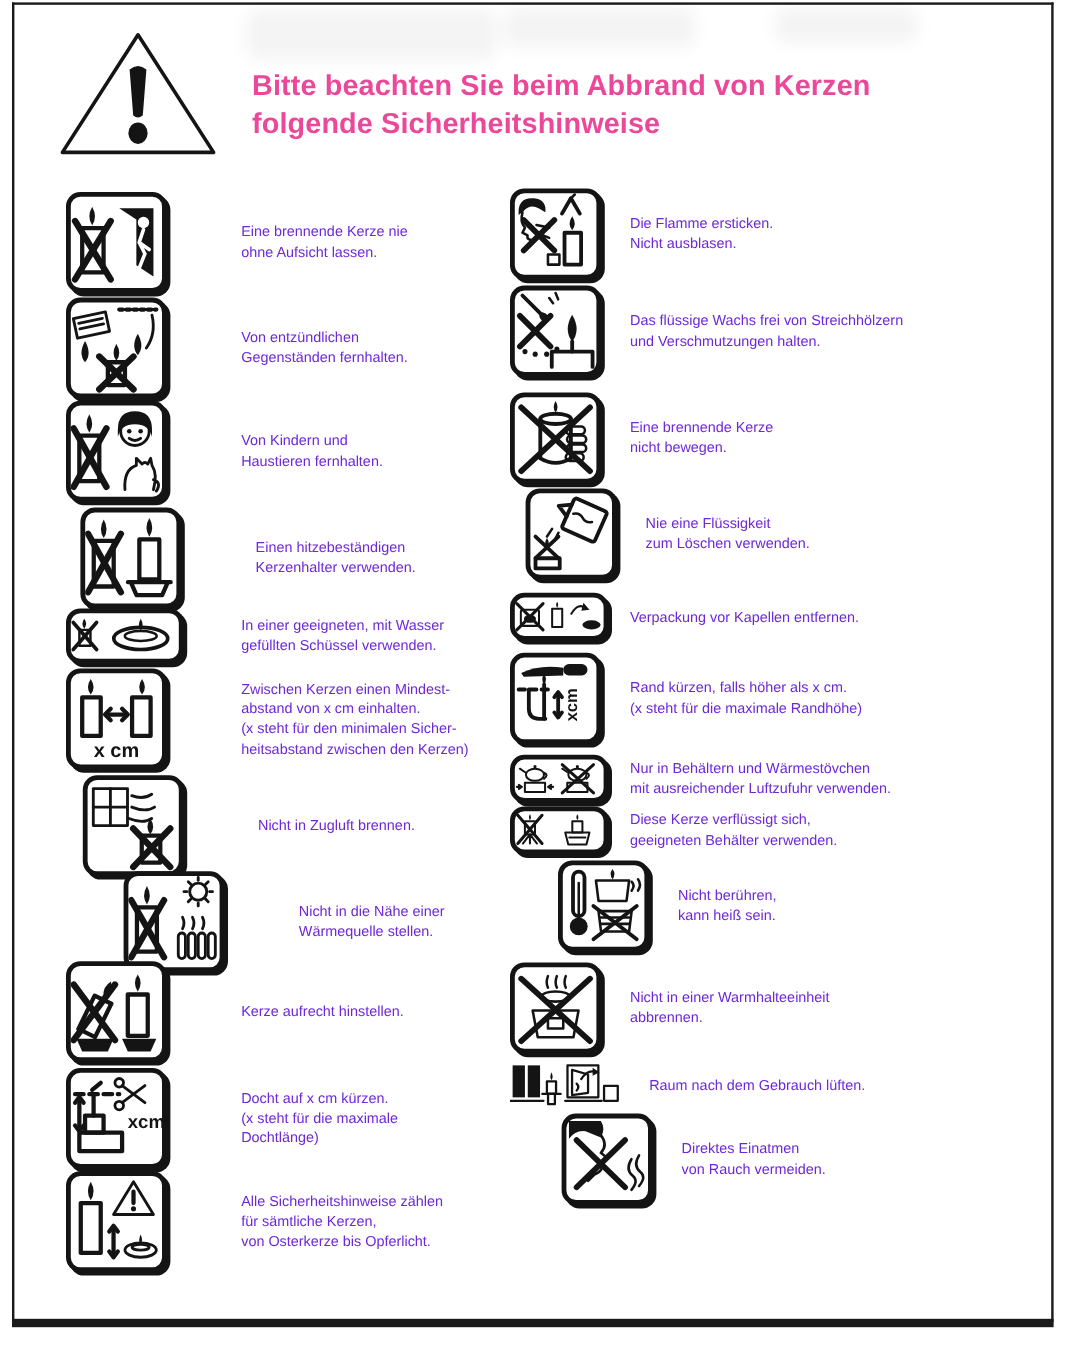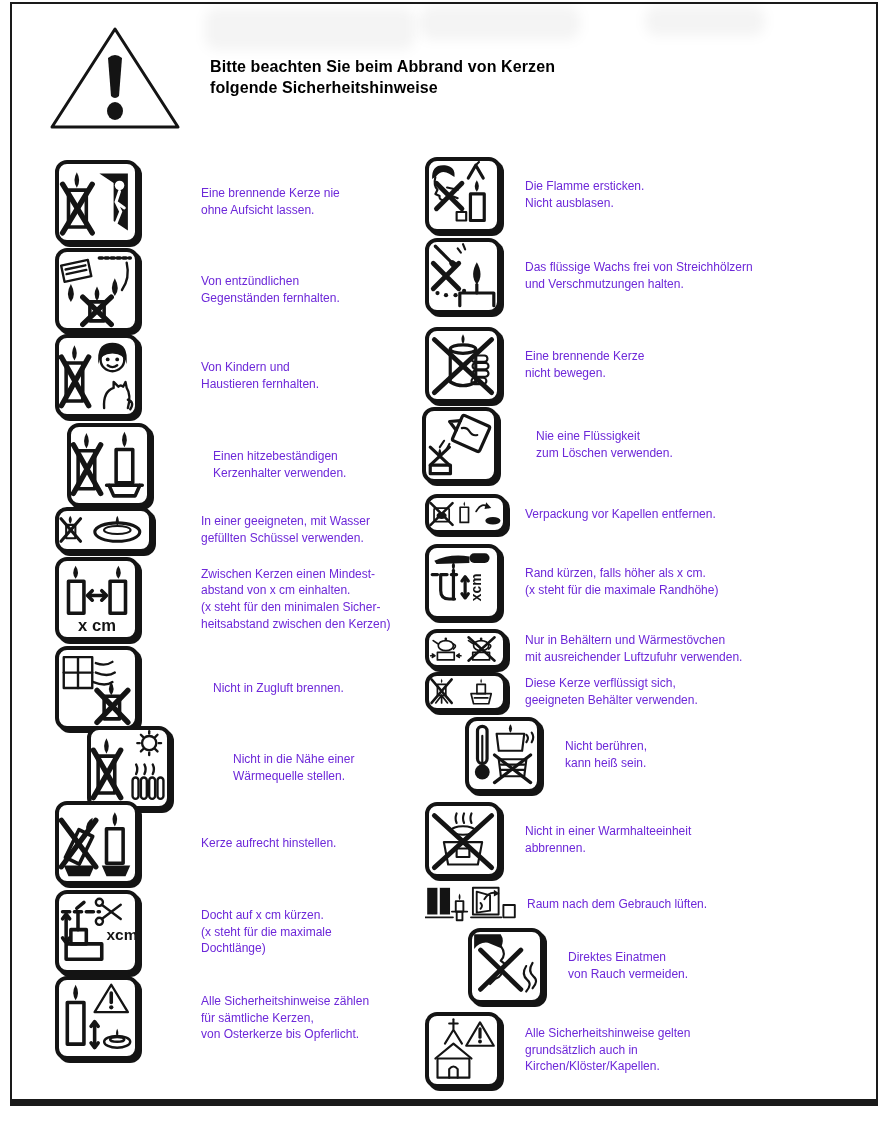--- a/index.html
+++ b/index.html
@@ -6,33 +6,33 @@
   body{width:892px;height:1125px;position:relative;font-family:"Liberation Sans",sans-serif;color:#2e2e2e;}
   .page{position:absolute;inset:0;background:#fff;}
   .frame{position:absolute;left:10px;top:2px;width:864px;height:1098px;border:2px solid #1a1a1a;border-bottom:none;}
   .bottombar{position:absolute;left:10px;top:1099px;width:868px;height:7px;background:#1a1a1a;}
   .ghost{position:absolute;background:rgba(0,0,0,0.045);filter:blur(6px);border-radius:12px;}
   .g1{left:205px;top:8px;width:210px;height:42px;}
   .g2{left:420px;top:6px;width:160px;height:34px;}
   .g3{left:645px;top:6px;width:120px;height:30px;}
 
   .hdr-tri{position:absolute;left:45px;top:22px;}
-  .title{position:absolute;left:210px;top:56px;font-size:16px;font-weight:700;color:#000000;line-height:1.32;white-space:pre-line;letter-spacing:0.1px;}
+  .title{position:absolute;left:210px;top:56px;font-size:24px;font-weight:700;color:#ec4899;line-height:1.32;white-space:pre-line;letter-spacing:0.1px;}
 
   .row{position:absolute;display:flex;align-items:center;}
   .ic{border:4px solid #141414;border-radius:12px;box-shadow:3px 3px 0 #141414;background:#fff;flex:0 0 auto;display:flex;align-items:center;justify-content:center;}
   .ic.nb{border:none;border-radius:0;box-shadow:none;}
   .sqL svg{width:76px;height:76px;display:block;}
   .sqR svg{width:68px;height:68px;display:block;}
   .wL svg{width:90px;height:38px;display:block;}
   .wR svg{width:74px;height:32px;display:block;}
   .nb svg{width:92px;height:40px;display:block;}
   .tx{font-size:12px;line-height:1.38;white-space:pre-line;color:#6d28d9;}
   .mlL{margin-left:62px;} .mlL5{margin-left:48px;}
-  .mlR{margin-left:24px;} .mlRw{margin-left:18px;} .mlRn{margin-left:10px;}
+  .mlR{margin-left:24px;} .mlRw{margin-left:18px;} .mlRn{margin-left:24px;}
 
   svg .s{stroke:#141414;stroke-width:3;fill:none;stroke-linecap:round;stroke-linejoin:round;}
   svg .s2{stroke:#141414;stroke-width:2;fill:none;stroke-linecap:round;stroke-linejoin:round;}
   svg .x{stroke:#141414;stroke-width:4.5;fill:none;stroke-linecap:round;}
   svg .f{fill:#141414;stroke:none;}
   svg .fw{fill:#ffffff;stroke:none;}
   svg .sw{stroke:#ffffff;stroke-width:2.5;fill:none;stroke-linecap:round;}
   svg .tl{fill:#141414;stroke:none;font-family:"Liberation Sans",sans-serif;font-weight:700;}
 </style>
 </head>
@@ -155,37 +155,37 @@
         <path class="s" d="M28 25 L24 29 L28 33 M36 25 L40 29 L36 33"></path>
         <text class="tl" x="32" y="59" font-size="14" text-anchor="middle">x cm</text>
       </svg>
     </div>
     <div class="tx mlL">Zwischen Kerzen einen Mindest-
 abstand von x cm einhalten.
 (x steht für den minimalen Sicher-
 heitsabstand zwischen den Kerzen)</div>
   </div>
 
-  <div class="row" style="left:55px;top:646px;gap:12px;">
+  <div class="row" style="left:69px;top:646px;">
     <div class="ic sqL">
       <svg viewBox="0 0 64 64">
         <rect class="s2" x="4" y="6" width="24" height="26"></rect>
         <line class="s2" x1="16" y1="6" x2="16" y2="32"></line>
           <line class="s2" x1="4" y1="19" x2="28" y2="19"></line>
         <path class="s2" d="M31 11 q8 3 14 -1 M31 19 q10 4 16 0 M29 27 q10 4 16 0"></path>
         <path class="f" d="M44 27 Q40 33 44 38 Q48 33 44 27"></path>
         <rect class="s" x="38" y="39" width="13" height="19"></rect>
         <line class="x" x1="32" y1="34" x2="58" y2="61"></line>
           <line class="x" x1="58" y1="34" x2="32" y2="61"></line>
       </svg>
     </div>
     <div class="tx mlL">Nicht in Zugluft brennen.</div>
   </div>
 
-  <div class="row" style="left:55px;top:726px;padding-left:32px;">
+  <div class="row" style="left:71px;top:726px;padding-left:32px;">
     <div class="ic sqL">
       <svg viewBox="0 0 64 64">
         <path class="f" d="M13 7 Q9 14 13 20 Q17 14 13 7"></path>
         <rect class="s" x="6" y="22" width="14" height="31"></rect>
         <line class="x" x1="2" y1="17" x2="25" y2="57"></line>
           <line class="x" x1="25" y1="17" x2="2" y2="57"></line>
         <circle class="s2" cx="49" cy="11" r="6"></circle>
         <g class="s2">
             <line x1="49" y1="1" x2="49" y2="3"></line>
             <line x1="49" y1="19" x2="49" y2="21"></line>
@@ -323,21 +323,21 @@
             <rect x="40" y="44" width="14" height="6" rx="3"></rect>
           </g>
         <line class="x" stroke-width="5.5" x1="5" y1="8" x2="59" y2="58"></line>
           <line class="x" stroke-width="5.5" x1="59" y1="8" x2="5" y2="58"></line>
       </svg>
     </div>
     <div class="tx mlR">Eine brennende Kerze
 nicht bewegen.</div>
   </div>
 
-  <div class="row" style="left:422px;top:407px;gap:14px;">
+  <div class="row" style="left:438px;top:407px;">
     <div class="ic sqR">
       <svg viewBox="0 0 64 64">
         <g transform="rotate(24 42 22)">
           <rect class="s" x="28" y="8" width="28" height="26" rx="2"></rect>
           <path class="s" d="M28 14 L19 19 L28 24"></path>
           <path class="s2" d="M32 20 q4 -3 8 0 q4 3 8 0"></path>
         </g>
         <line class="s2" x1="17" y1="28" x2="13" y2="34"></line>
           <line class="s2" x1="22" y1="31" x2="19" y2="37"></line>
         <path class="f" d="M13 35 Q10 40 13 45 Q16 40 13 35"></path>
@@ -487,31 +487,13 @@
         <path class="s2" d="M27 13 q6 8 0 14 l5 4 -5 4 q3 6 -5 9 l-5 5"></path>
         <line class="x" stroke-width="5" x1="8" y1="17" x2="46" y2="54"></line>
           <line class="x" stroke-width="5" x1="46" y1="17" x2="8" y2="54"></line>
         <path class="s2" d="M51 32 q-5 8 1 13 q5 4 -1 11 M57 29 q-5 8 1 13 q5 4 -1 11"></path>
       </svg>
     </div>
     <div class="tx mlR">Direktes Einatmen
 von Rauch vermeiden.</div>
   </div>
 
-  <div class="row" style="left:425px;top:1012px;">
-    <div class="ic sqR">
-      <svg viewBox="0 0 64 64">
-        <rect class="s2" x="8" y="40" width="30" height="18"></rect>
-        <path class="s2" d="M6 40 L23 26 L40 40"></path>
-        <path class="s2" d="M15 26 L23 13 L31 26"></path>
-        <line class="s2" x1="23" y1="12" x2="23" y2="3"></line>
-          <line class="s2" x1="19" y1="7" x2="27" y2="7"></line>
-        <path class="s2" d="M19 58 V50 Q23 45 27 50 V58"></path>
-        <path class="s2" d="M48 6 L61 28 H35 Z"></path>
-        <line class="s" stroke-width="3.5" x1="48" y1="12" x2="48" y2="20"></line>
-          <circle class="f" cx="48" cy="24" r="1.8"></circle>
-      </svg>
-    </div>
-    <div class="tx mlR">Alle Sicherheitshinweise gelten
-grundsätzlich auch in
-Kirchen/Klöster/Kapellen.</div>
-  </div>
 </div>
 
 </body></html>

